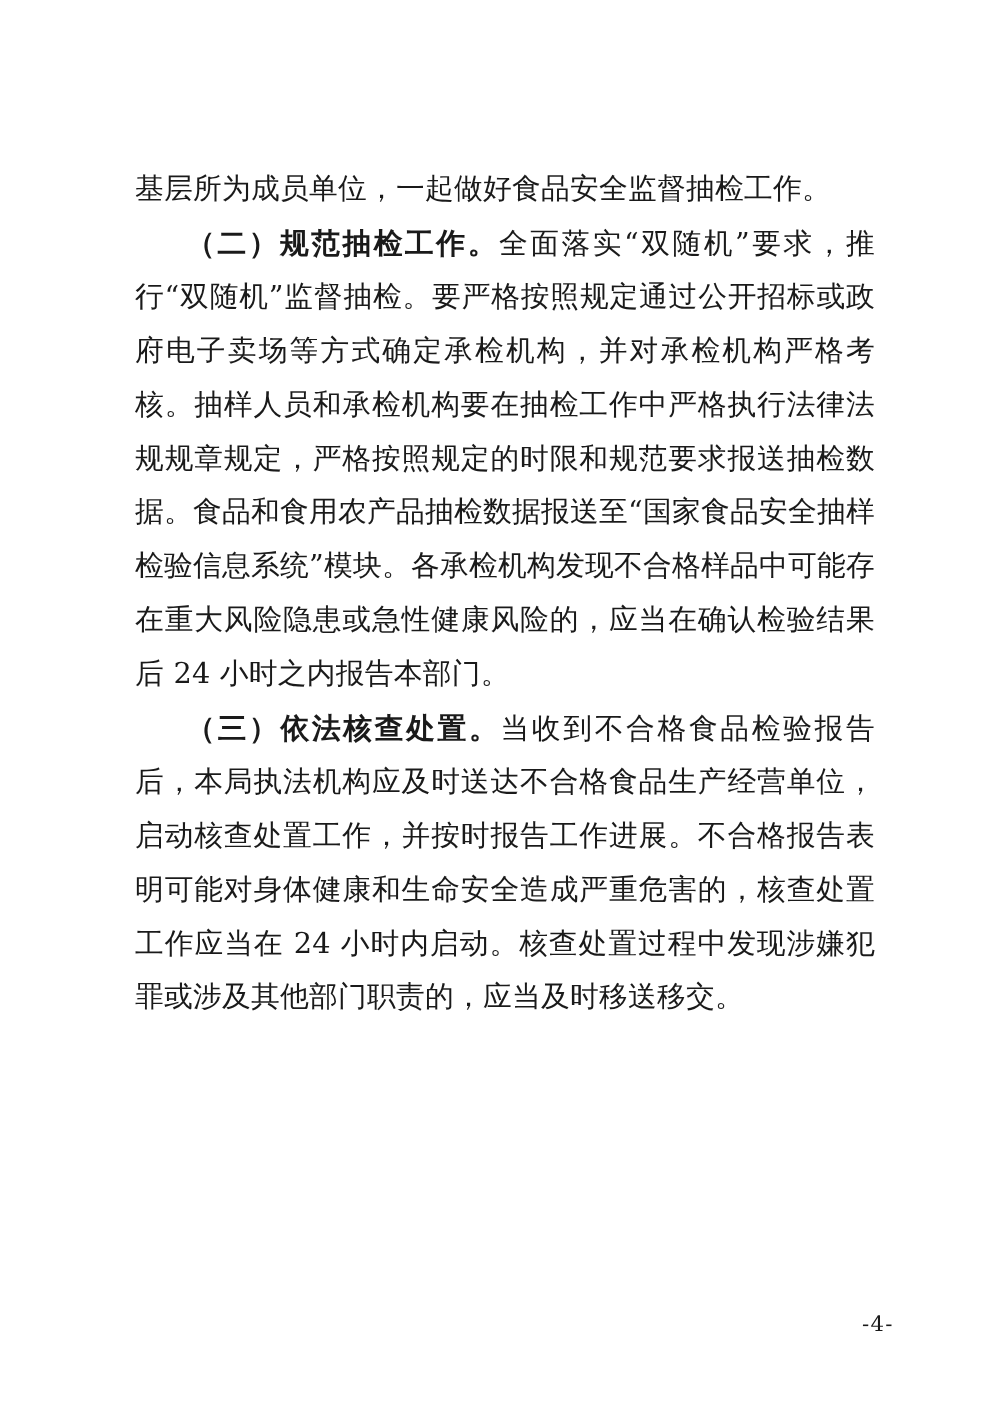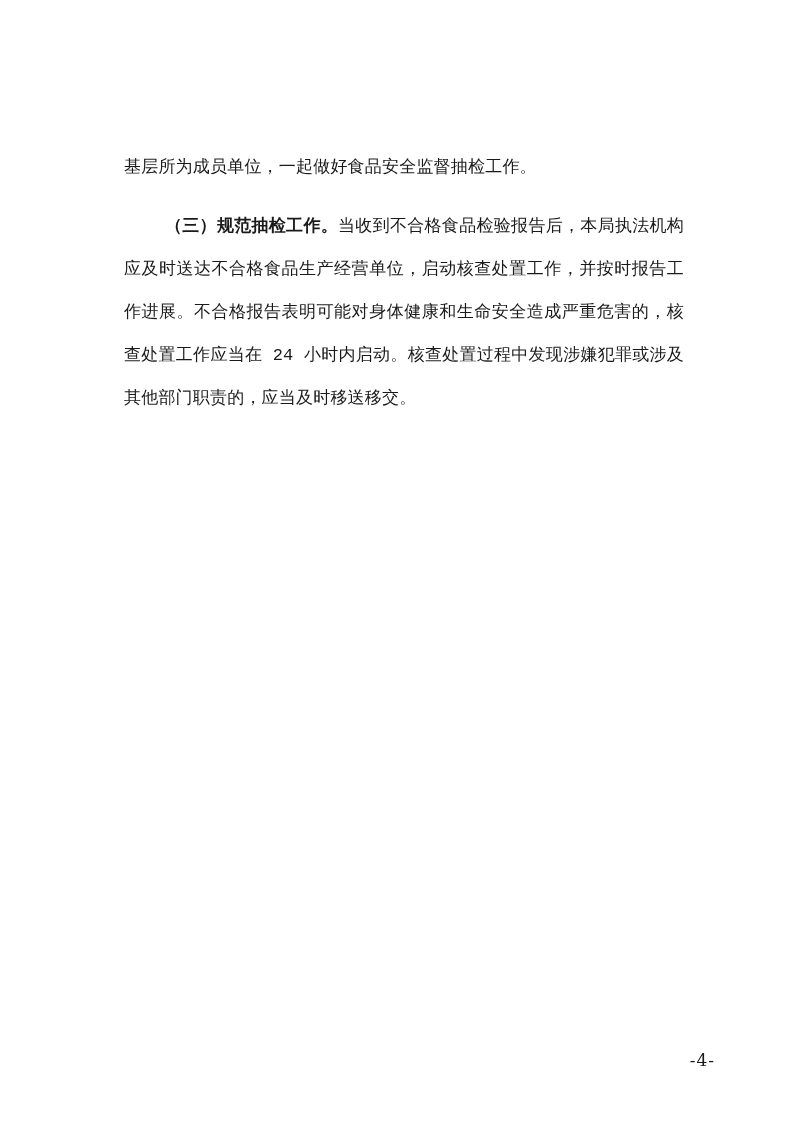--- a/index.html
+++ b/index.html
@@ -21,27 +21,26 @@
     top: 0;
     width: 793px;
     height: 1122px;
     box-sizing: border-box;
     padding: 130px 95px 60px 108px;
   }
   .doc-body {
     width: 592px;
   }
   p.para {
-    margin: 16px;
-    font-size: 17px;
+    margin: 0;
+    font-size: 23px;
     line-height: 43px;
     text-align: justify;
     text-justify: inter-ideograph;
     letter-spacing: 0.2px;
-    font-family: Liberation Mono, monospace;
   }
   p.para + p.para {
     margin-top: 0px;
   }
   .indent {
     text-indent: 41px;
   }
   .bold-head {
     font-weight: bold;
   }
@@ -58,22 +57,25 @@
 </head>
 <body>
 
 <div class="page">
   <div class="doc-body">
 
     <p class="para">
       <span>基层所为成员单位，一起做好食品安全监督抽检工作。</span>
     </p>
 
+    <p class="para indent">
+      <span class="bold-head">（二）规范抽检工作。</span><span>全面落实“双随机”要求，推行“双随机”监督抽检。要严格按照规定通过公开招标或政府电子卖场等方式确定承检机构，并对承检机构严格考核。抽样人员和承检机构要在抽检工作中严格执行法律法规规章规定，严格按照规定的时限和规范要求报送抽检数据。食品和食用农产品抽检数据报送至“国家食品安全抽样检验信息系统”模块。各承检机构发现不合格样品中可能存在重大风险隐患或急性健康风险的，应当在确认检验结果后 24 小时之内报告本部门。</span>
+    </p>
 
     <p class="para indent">
-      <span class="bold-head">（三）规范抽检工作。</span><span>当收到不合格食品检验报告后，本局执法机构应及时送达不合格食品生产经营单位，启动核查处置工作，并按时报告工作进展。不合格报告表明可能对身体健康和生命安全造成严重危害的，核查处置工作应当在 24 小时内启动。核查处置过程中发现涉嫌犯罪或涉及其他部门职责的，应当及时移送移交。</span>
+      <span class="bold-head">（三）依法核查处置。</span><span>当收到不合格食品检验报告后，本局执法机构应及时送达不合格食品生产经营单位，启动核查处置工作，并按时报告工作进展。不合格报告表明可能对身体健康和生命安全造成严重危害的，核查处置工作应当在 24 小时内启动。核查处置过程中发现涉嫌犯罪或涉及其他部门职责的，应当及时移送移交。</span>
     </p>
 
 
   </div>
 
   <div class="pagenum">-4-</div>
 </div>
 
 </body></html>

